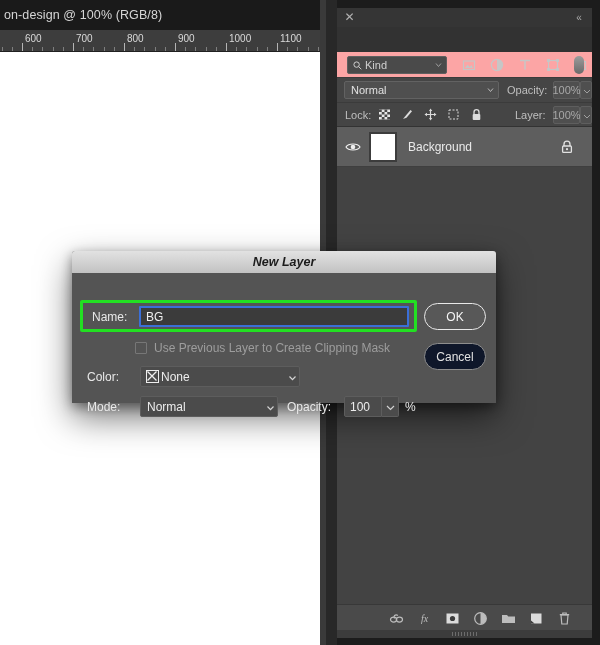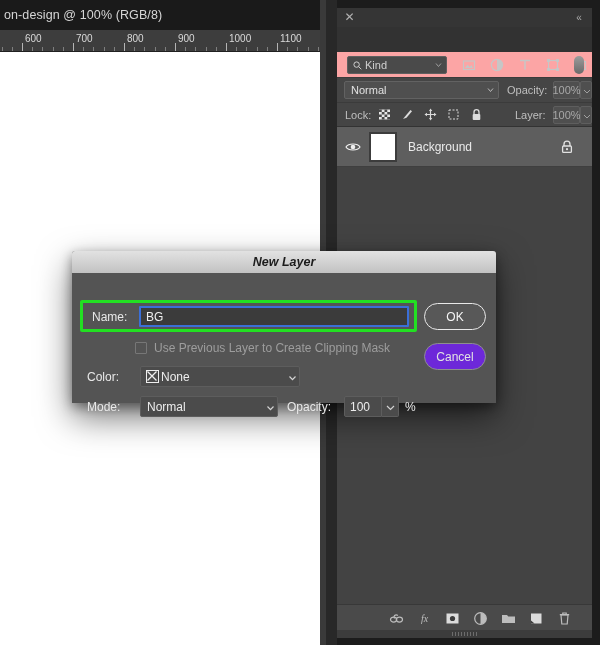--- a/index.html
+++ b/index.html
@@ -410,21 +410,21 @@
 
   .btn {
     position: absolute;
     width: 62px; height: 27px;
     border-radius: 14px;
     box-sizing: border-box;
     display: flex; align-items: center; justify-content: center;
     font-size: 12px;
   }
   .btn-ok { left: 352px; top: 30px; border: 1.5px solid #e9e9e9; color: #f5f5f5; background: #585858; }
-  .btn-cancel { left: 352px; top: 70px; border: 1.5px solid #8e8e8e; color: #e2e2e2; background: #6d28d9; }
+  .btn-cancel { left: 352px; top: 70px; border: 1.5px solid #8e8e8e; color: #e2e2e2; background: #0f172a; }
 
   svg { display: block; }
 </style>
 </head>
 <body>
 
 <div id="root">
 
   <div class="doc-window">
     <div class="doc-titlebar">

